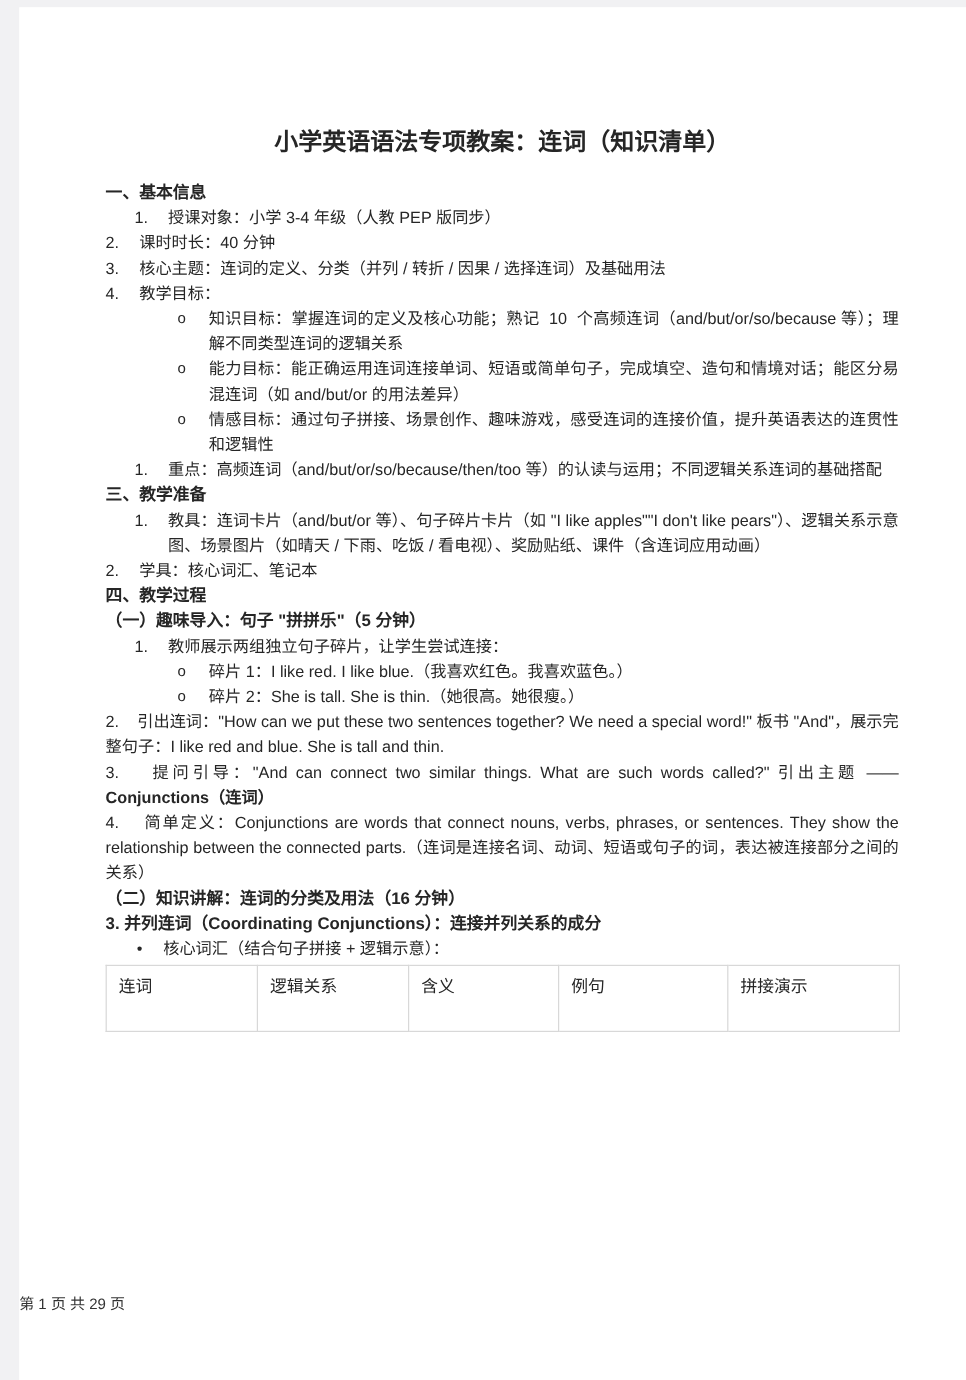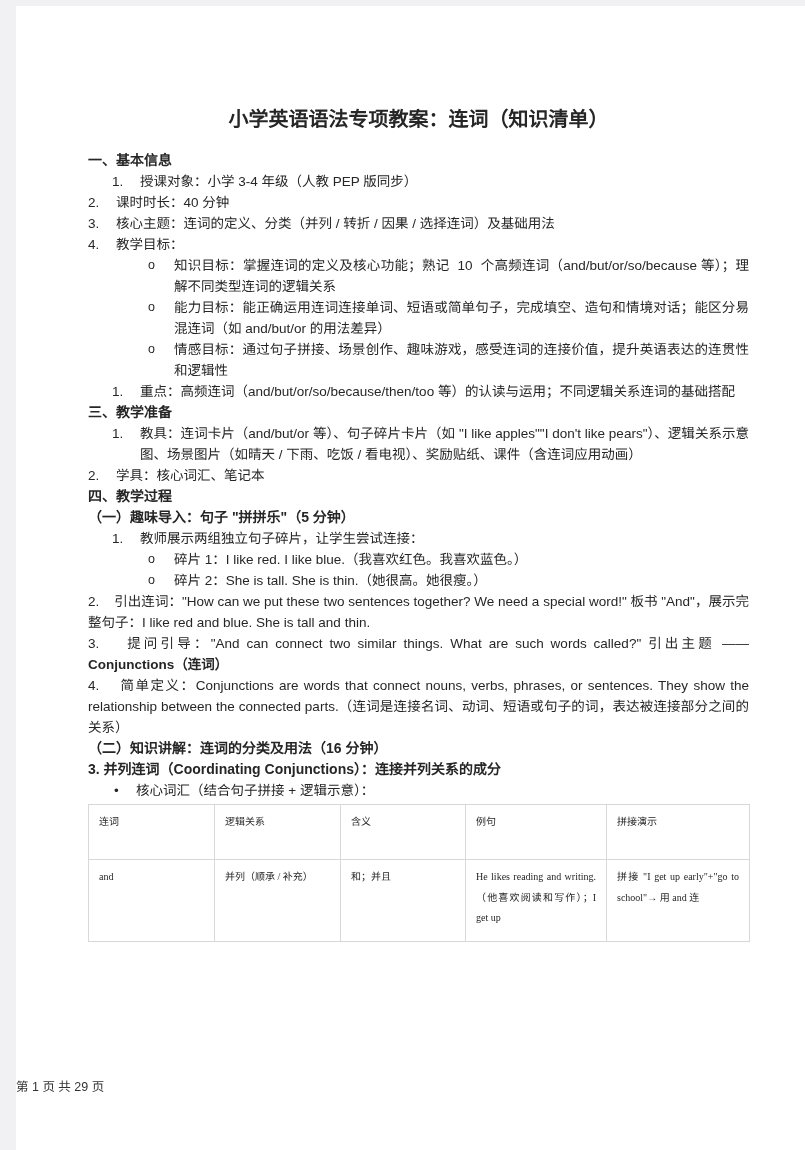--- a/index.html
+++ b/index.html
@@ -35,21 +35,21 @@
   .bullet-item .marker { flex: 0 0 22px; }
   .bold-run { font-weight: bold; }
   table.vocab {
     border-collapse: collapse; table-layout: fixed;
     width: 661px; margin-top: 3px;
   }
   table.vocab td {
     border: 1px solid #d8d8d8;
     vertical-align: top;
     padding: 7px 10px;
-    font-size: 10px; line-height: 20.5px; font-family: Liberation Serif, serif;
+    font-size: 14px; line-height: 20.5px;
   }
   tr.hdr td { height: 55px; text-align: left; }
   tr.datarow td { height: 82px; text-align: justify; }
   .footer {
     position: absolute;
     top: 1072px; left: 0; width: 100%;
     font-size: 12.5px; line-height: 18px;
     color: #333333;
   }
 </style>
@@ -140,25 +140,18 @@
           <col style="width:143px">
       </colgroup>
       <tbody>
         <tr class="hdr">
           <td>连词</td>
           <td>逻辑关系</td>
           <td>含义</td>
           <td>例句</td>
           <td>拼接演示</td>
         </tr>
-        <tr class="datarow">
-          <td>and</td>
-          <td>并列（顺承 / 补充）</td>
-          <td>和；并且</td>
-          <td>He likes reading and writing.（他喜欢阅读和写作）；I get up</td>
-          <td>拼接 "I get up early"+"go to school"→ 用 and 连</td>
-        </tr>
       </tbody>
     </table>
   </div>
 
   <div class="footer">第 1 页 共 29 页</div>
 </div>
 
 </body></html>

